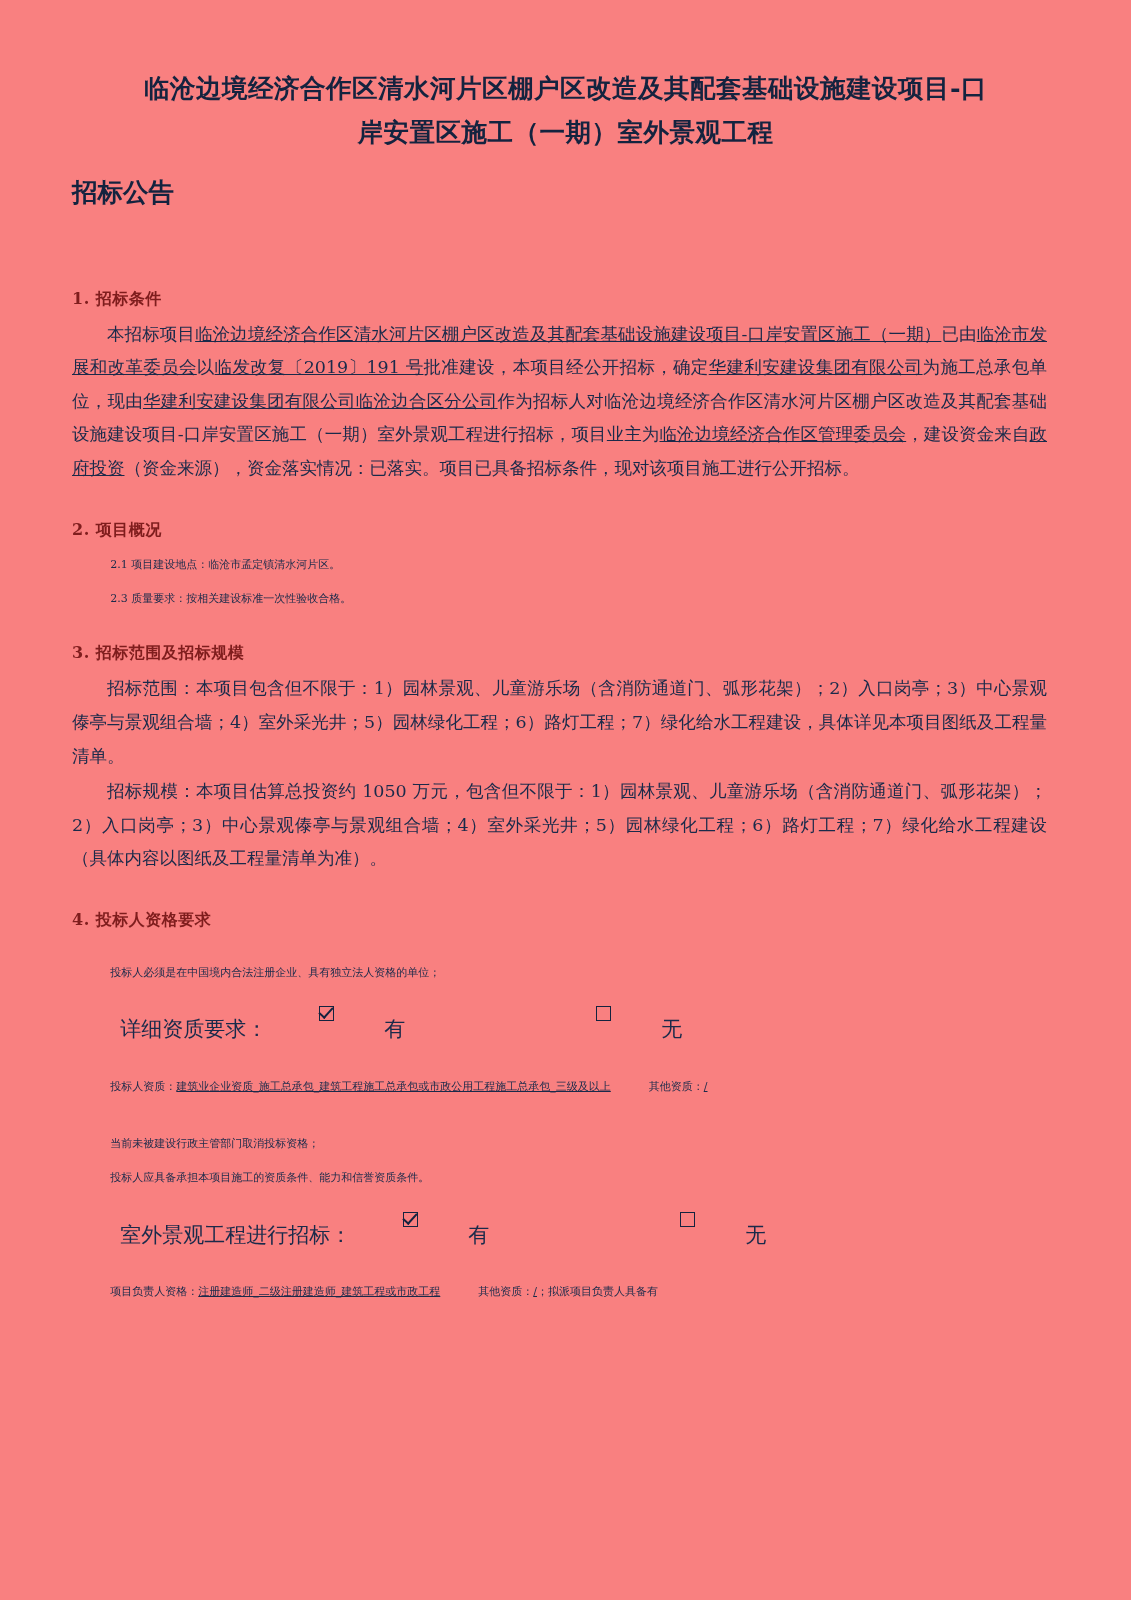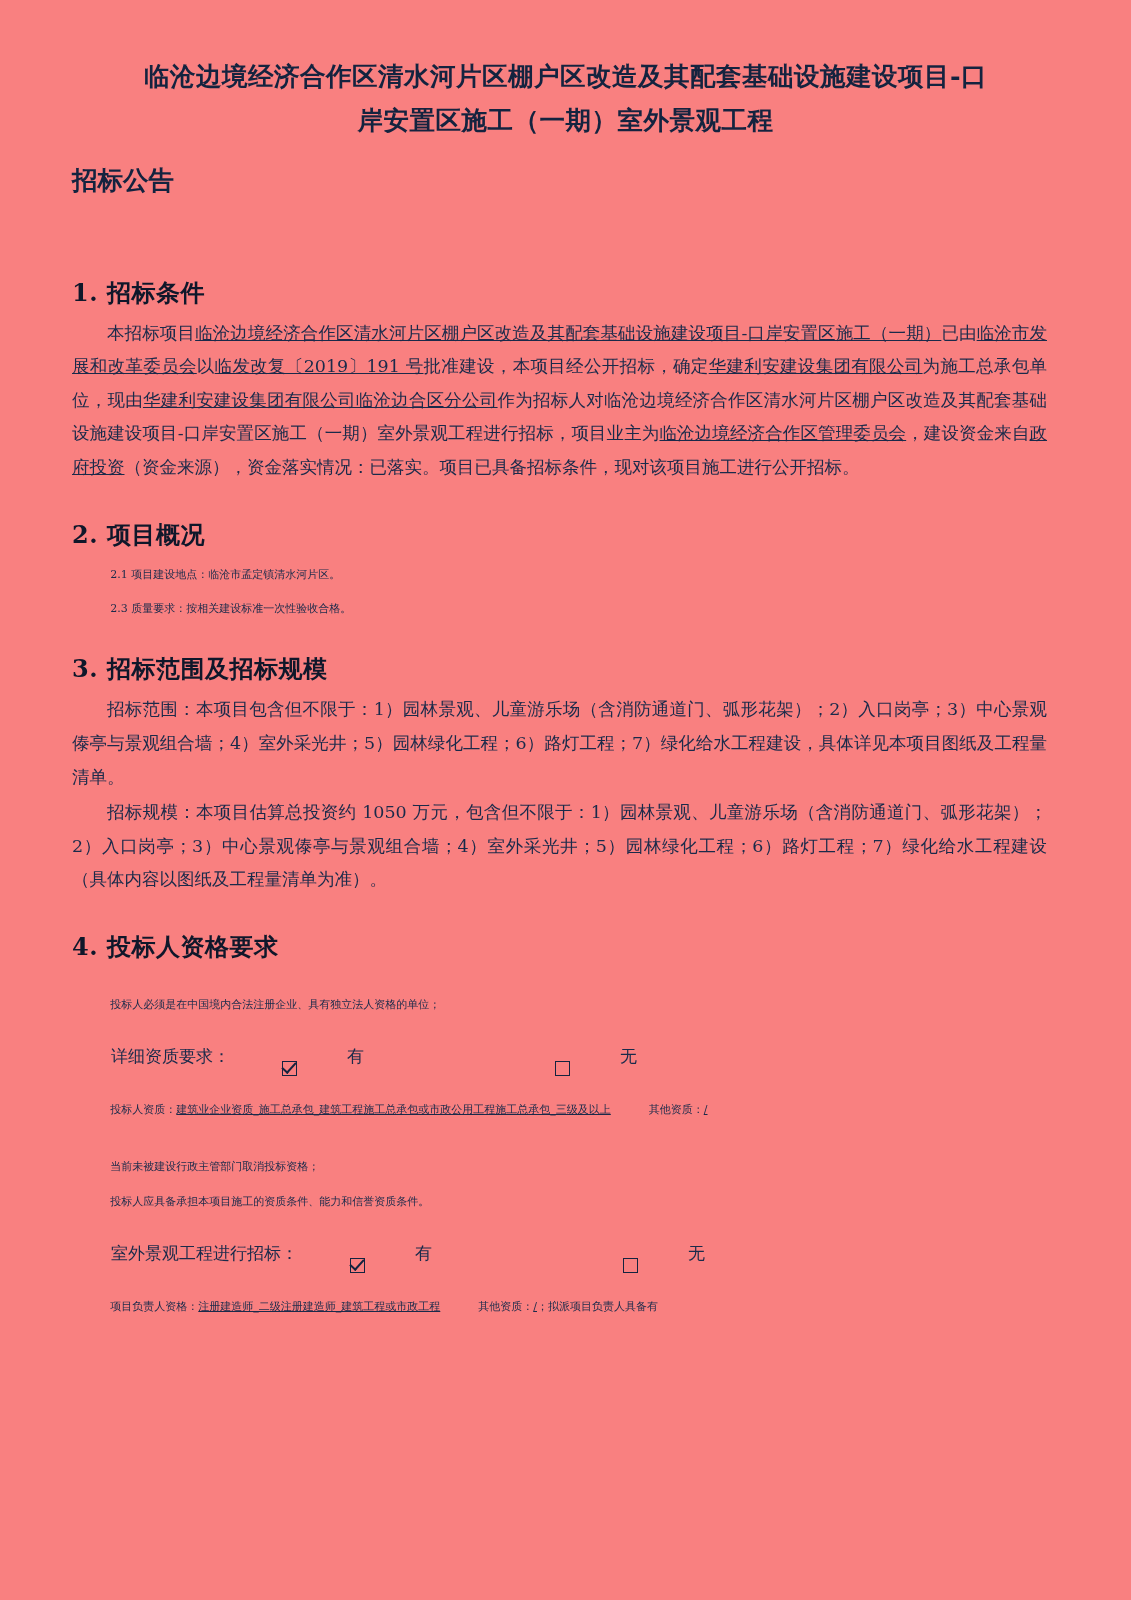--- a/index.html
+++ b/index.html
@@ -18,62 +18,62 @@
     min-height: 1600px;
     box-sizing: border-box;
     padding: 55px 72px 20px 72px;
   }
   .doc-title {
     text-align: center;
     font-size: 25.5px;
     font-weight: bold;
     line-height: 1.72;
     letter-spacing: 0.5px;
-    margin: 0;
+    margin: 12px;
     color: #14233f;
   }
   .doc-subtitle {
     text-align: left;
     font-size: 25.5px;
     font-weight: bold;
     line-height: 1.72;
     margin: 16px 0 0 0;
     color: #14233f;
   }
   .section-heading {
-    font-size: 24px;
+    font-size: 16px;
     font-weight: bold;
     margin: 34px 0 8px 0;
     letter-spacing: 0.5px;
-    color: #0f172a;
+    color: #7f1d1d;
   }
   p.body-text {
     font-size: 17.5px;
     line-height: 1.92;
     margin: 0 12px 2px 0;
     text-align: justify;
     text-justify: inter-ideograph;
     text-indent: 2em;
   }
   p.sub-item {
     font-size: 11px;
     line-height: 1.95;
     margin: 13px;
     padding-left: 2.3em;
   }
   .u {
     text-decoration: underline;
   }
   .checkbox-line {
-    font-size: 17px;
+    font-size: 21px;
     line-height: 2.2;
     margin: 0;
     padding-left: 2.3em;
     display: flex;
-    align-items: flex-end;
+    align-items: flex-start;
     gap: 48px;
   }
   .cb-label {
     margin-right: 4px;
   }
   .cb {
     display: inline-block;
     width: 15px;
     height: 15px;
     border: 1.6px solid #14233f;

